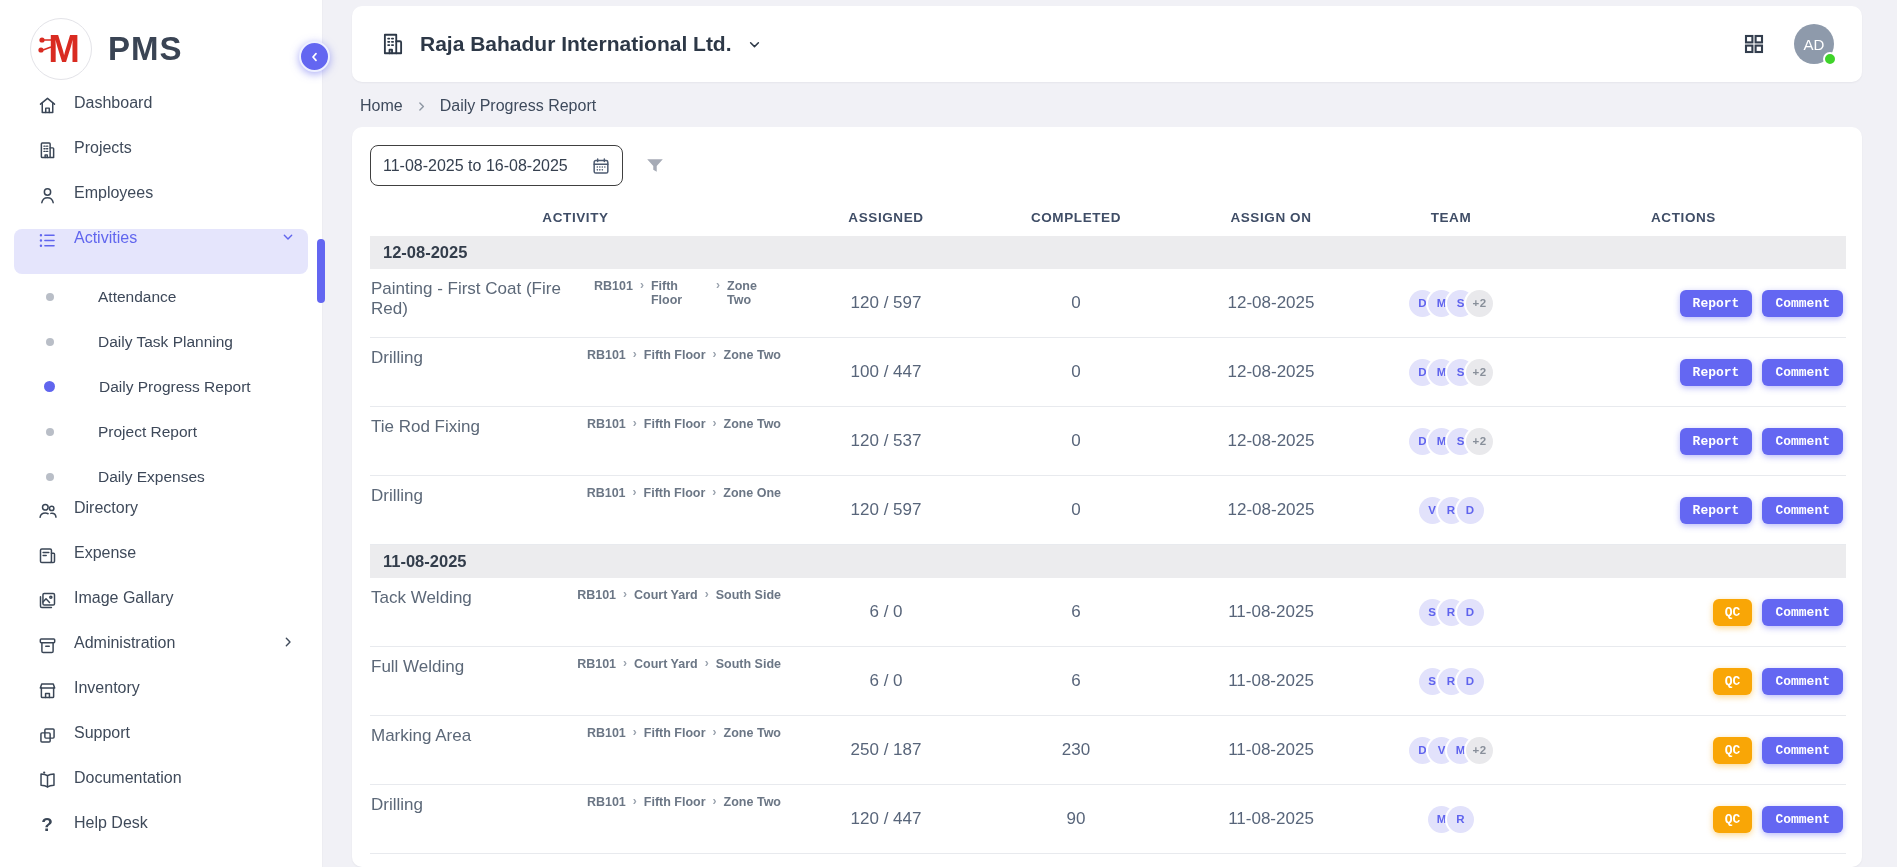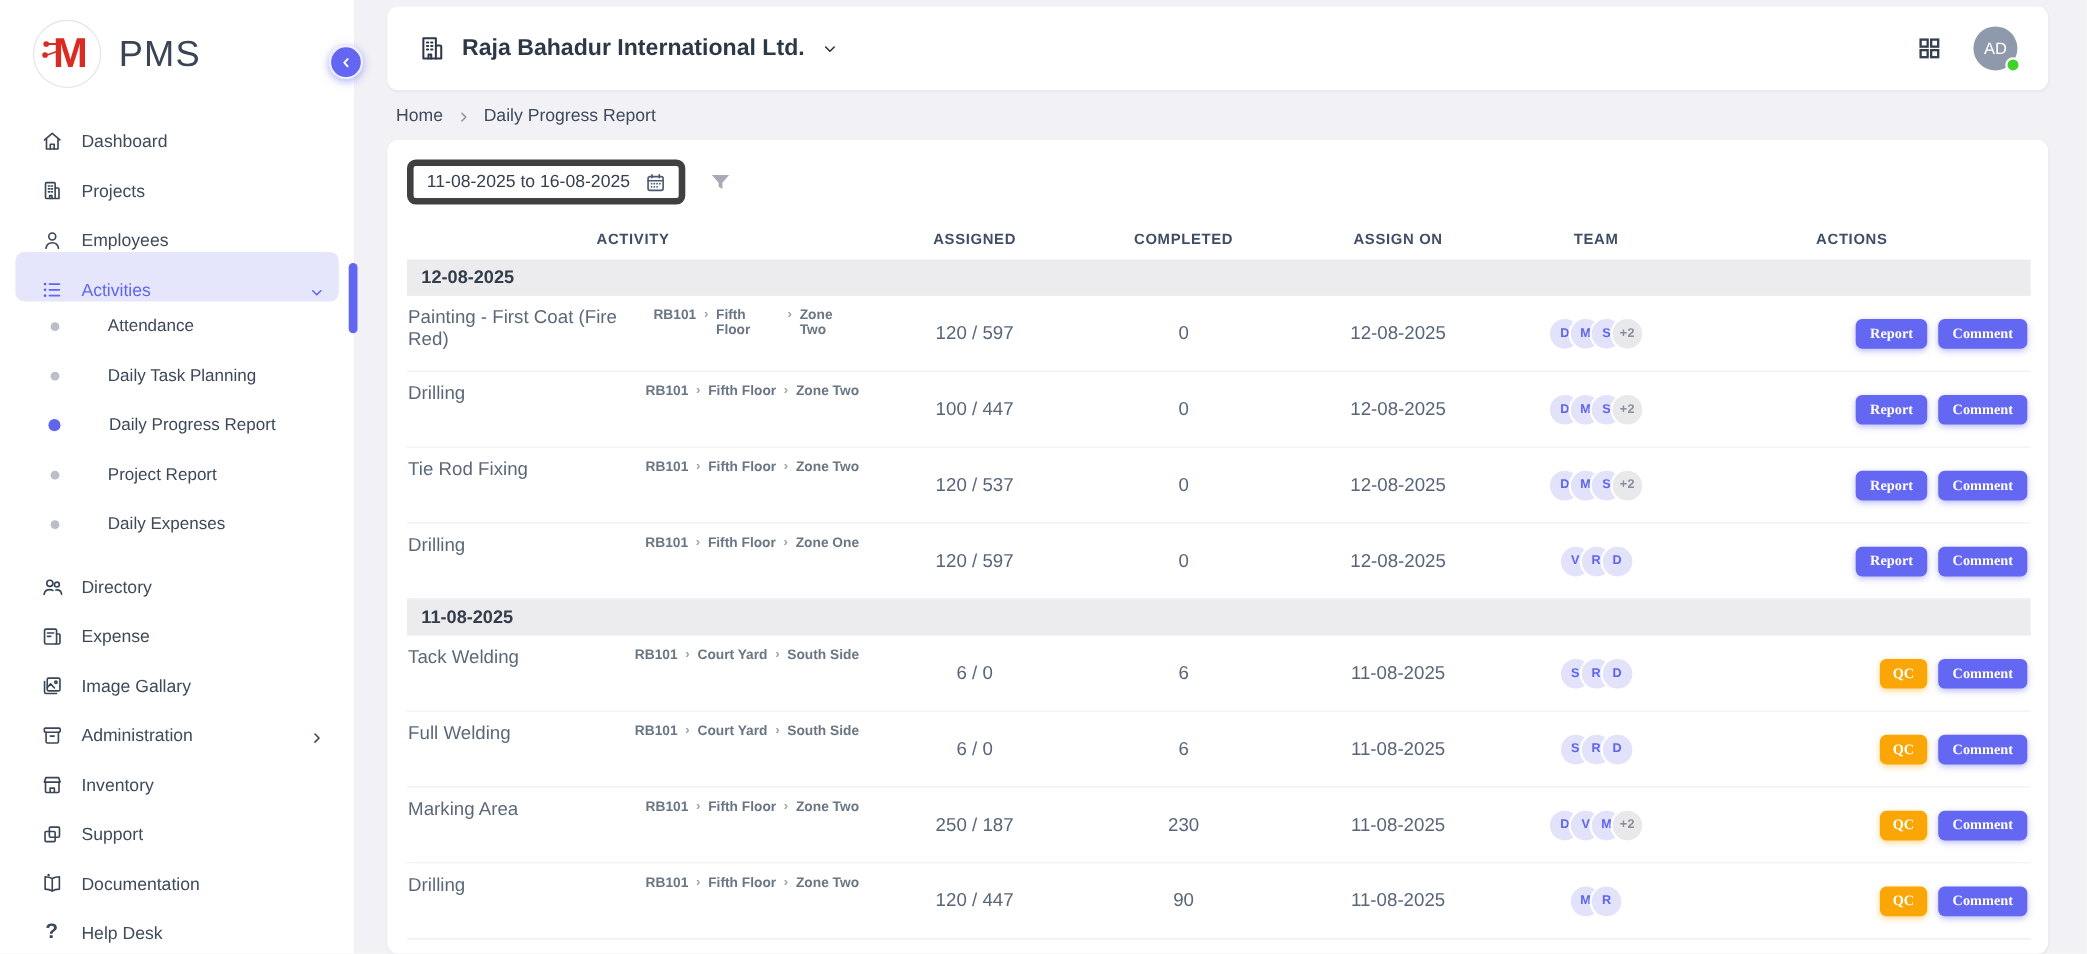--- a/index.html
+++ b/index.html
@@ -15,25 +15,25 @@
     position:absolute; left:0; top:0; width:323px; height:867px;
     background:#fff; border-right:1px solid #ededf2; z-index:2;
   }
   .logo-row { display:flex; align-items:center; gap:16px; padding:18px 0 12px 30px; }
   .logo-circle {
     width:62px; height:62px; border-radius:50%; border:1px solid #e3e3e8;
     display:flex; align-items:center; justify-content:center; position:relative; background:#fff;
   }
   .logo-m { color:#d92b21; font-size:38px; font-weight:800; line-height:1; margin-left:6px; }
   .logo-nodes { position:absolute; left:7px; top:16px; }
-  .logo-text { font-size:33px; font-weight:400; color:#3a4454; letter-spacing:1px; }
+  .logo-text { font-size:33px; font-weight:700; color:#3a4454; letter-spacing:1px; }
 
   .nav { padding:2px 14px 0 14px; }
   .nav-item {
-    height:45px; display:flex; align-items:flex-end; gap:16px;
+    height:45px; display:flex; align-items:flex-start; gap:16px;
     padding:0 12px 0 22px; border-radius:8px; color:#3f4a5a;
     font-size:16px; font-weight:500; cursor:pointer;
   }
   .nav-item .nicon { width:22px; height:22px; display:flex; align-items:center; justify-content:center; color:#3a4656; flex:none; }
   .nav-item.active { background:#e5e5fc; color:#6065ee; }
   .nav-item.active .nicon { color:#6065ee; }
   .nav-item .chev { margin-left:auto; display:flex; color:inherit; }
   .q-glyph { font-size:19px; font-weight:600; color:#3a4656; }
 
   .nav-sub { height:45px; display:flex; align-items:center; padding-left:32px; cursor:pointer; }
@@ -77,21 +77,21 @@
 
   .breadcrumb { display:flex; align-items:center; gap:12px; padding:15px 0 12px 8px; font-size:16px; color:#3e4a5c; font-weight:500; flex:none; }
   .breadcrumb .bsep { display:flex; color:#8e97a3; }
 
   .content-card {
     background:#fff; border-radius:10px; flex:1; overflow:hidden;
     padding:18px 16px 0 18px; box-shadow:0 1px 2px rgba(16,24,40,.05);
   }
   .filter-row { display:flex; align-items:center; gap:21px; margin-bottom:12px; }
   .date-input {
-    width:253px; height:41px; border:6px solid #404040; border-radius:8px;
+    width:253px; height:41px; border:1px solid #404040; border-radius:8px;
     display:flex; align-items:center; padding:0 11px 0 12px; gap:8px;
     font-size:16px; color:#36404f; cursor:pointer; background:#fff;
   }
   .date-input .cal { margin-left:auto; display:flex; color:#4c5a70; }
   .funnel { display:flex; cursor:pointer; }
 
   .thead {
     display:grid; grid-template-columns:1fr 210px 170px 220px 140px 325px;
     height:38px; align-items:center;
   }
@@ -114,21 +114,21 @@
   .badge {
     width:27px; height:27px; border-radius:50%; background:#e2e2fb; color:#5f63ee;
     font-size:11.5px; font-weight:700; display:flex; align-items:center; justify-content:center;
     margin-left:-8px; box-shadow:0 0 0 2px #fff; flex:none;
   }
   .badge.first { margin-left:0; }
   .badge.extra { background:#e9e9ec; color:#888f9a; letter-spacing:.5px; }
   .actions-cell { display:flex; align-items:center; justify-content:flex-end; gap:10px; padding-right:3px; }
   .btn {
     height:27px; padding:0 13px; border:none; border-radius:6px; cursor:pointer;
-    background:#6467f2; color:#fff; font-size:13px; font-weight:700; font-family:Liberation Serif, serif;
+    background:#6467f2; color:#fff; font-size:13px; font-weight:700; font-family:Liberation Mono, monospace;
     box-shadow:0 2px 6px rgba(100,103,242,.45);
   }
   .btn.qc { background:#f9a606; box-shadow:0 2px 6px rgba(249,166,6,.45); padding:0 12px; }
 </style>
 </head>
 <body>
 
 <div class="sidebar">
   <div class="logo-row">
     <div class="logo-circle">

